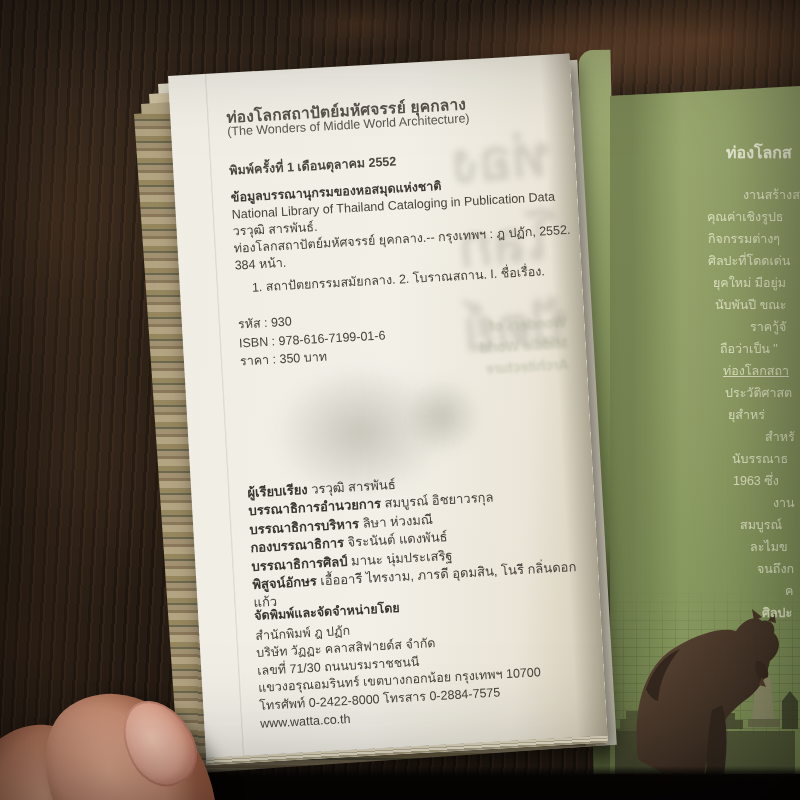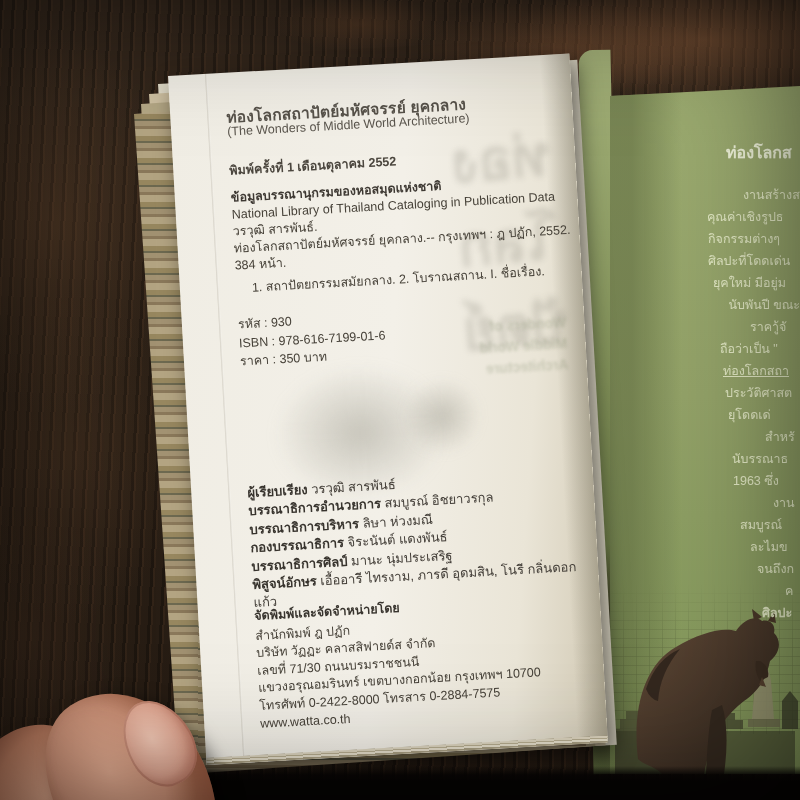--- a/index.html
+++ b/index.html
@@ -143,26 +143,26 @@
         <path d="M36,120 q10,-30 34,-40 q-20,24 -22,52 q-8,-2 -12,-12 z" fill="#2c221a" opacity="0.8"></path>
       </svg>
     </div>
     <div class="gp-heading">ท่องโลกส</div>
     <div class="gp-text">
         <div class="gp-line" style="margin-left: 133px;">งานสร้างส</div>
         <div class="gp-line" style="margin-left: 97px;">คุณค่าเชิงรูปธ</div>
         <div class="gp-line" style="margin-left: 98px;">กิจกรรมต่างๆ</div>
         <div class="gp-line" style="margin-left: 98px;">ศิลปะที่โดดเด่น</div>
         <div class="gp-line" style="margin-left: 103px;">ยุคใหม่ มีอยู่ม</div>
-        <div class="gp-line" style="margin-left: 105px; text-align: right;">นับพันปี ขณะ</div>
+        <div class="gp-line" style="margin-left: 105px;">นับพันปี ขณะ</div>
         <div class="gp-line" style="margin-left: 140px;">ราคาู้จั</div>
         <div class="gp-line" style="margin-left: 110px;">ถือว่าเป็น "</div>
         <div class="gp-line" style="margin-left: 113px; text-decoration: underline;">ท่องโลกสถา</div>
         <div class="gp-line" style="margin-left: 115px;">ประวัติศาสต</div>
-        <div class="gp-line" style="margin-left: 118px;">ยุโดดเด่</div>
+        <div class="gp-line" style="margin-left: 118px;">ยุสำหร่</div>
         <div class="gp-line" style="margin-left: 155px;">สำหรั</div>
         <div class="gp-line" style="margin-left: 122px;">นับรรณาธ</div>
         <div class="gp-line" style="margin-left: 123px;">1963 ซึ่ง</div>
         <div class="gp-line" style="margin-left: 163px;">งาน</div>
         <div class="gp-line" style="margin-left: 130px;">สมบูรณ์</div>
         <div class="gp-line" style="margin-left: 140px;">ละไมข</div>
         <div class="gp-line" style="margin-left: 147px;">จนถึงก</div>
         <div class="gp-line" style="margin-left: 175px;">ค</div>
         <div class="gp-line" style="margin-left: 152px; font-weight: bold;">ศิลปะ</div>
       </div>

